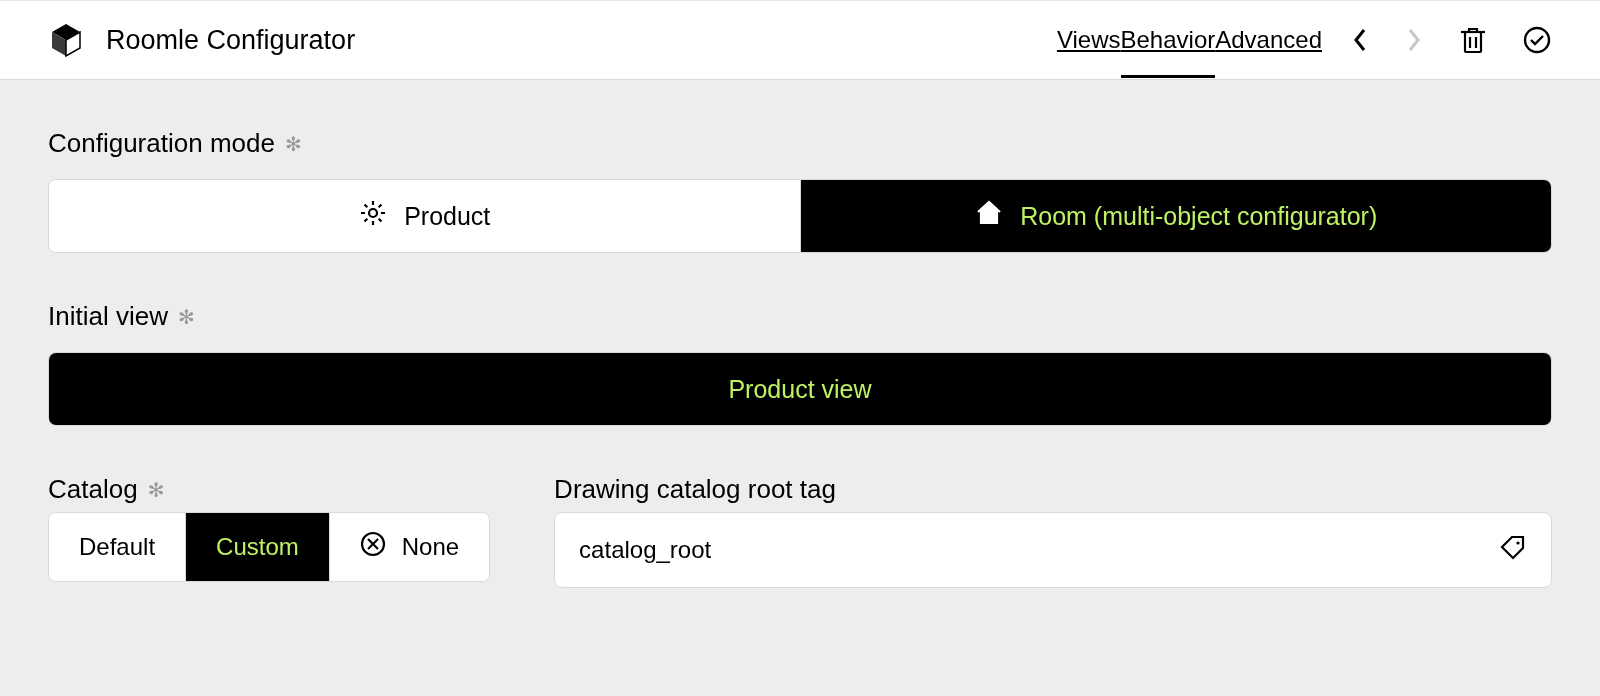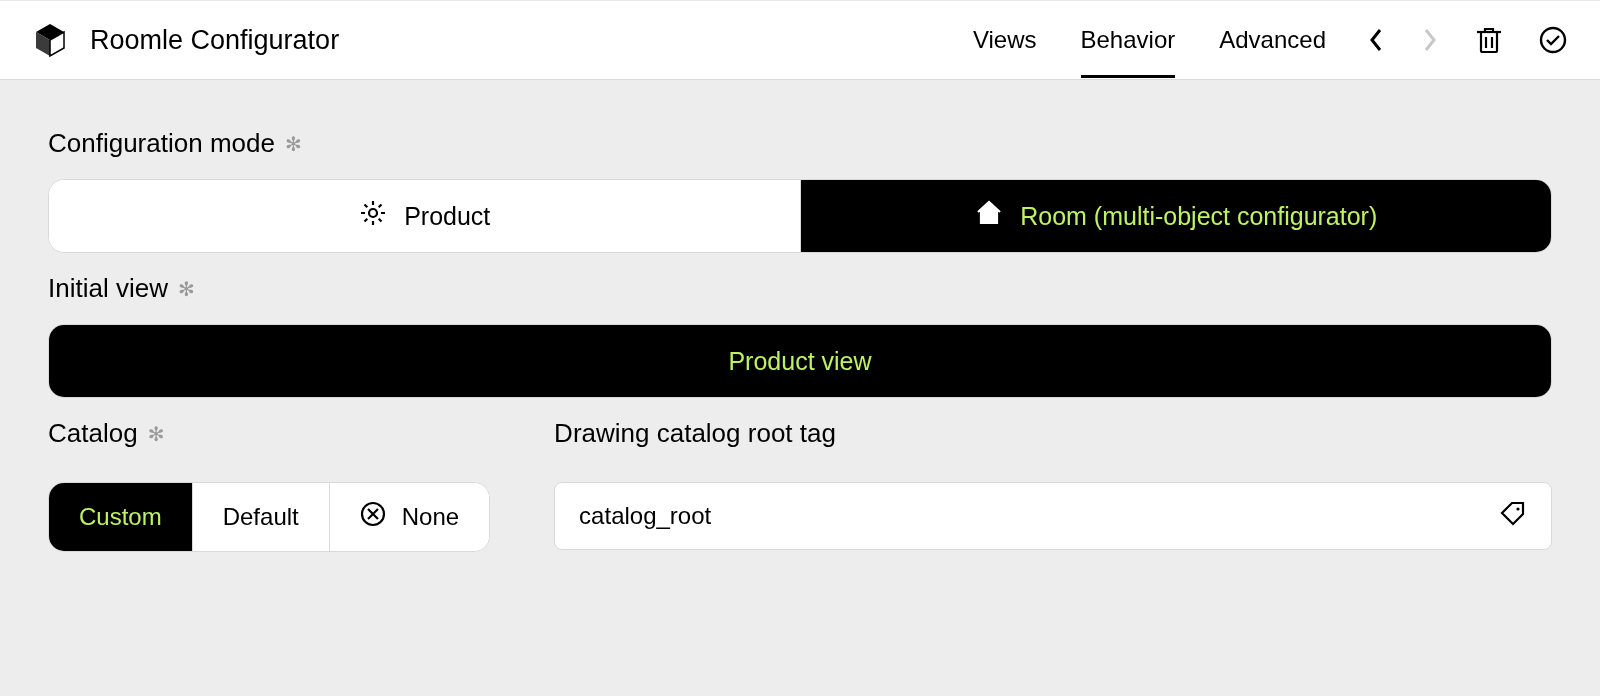--- a/index.html
+++ b/index.html
@@ -6,65 +6,65 @@
   html, body { width: 1600px; height: 696px; font-family: -apple-system, BlinkMacSystemFont, "Segoe UI", Helvetica, Arial, sans-serif; background: #fff; color: #000; }
   body { display: flex; flex-direction: column; }
 
   
   .header {
     height: 80px;
     border-top: 1px solid #e9e9e9;
     border-bottom: 1px solid #d9d9d9;
     display: flex;
     align-items: center;
-    padding: 0 32px;
+    padding: 0 48px;
     background: #fff;
   }
   .logo { width: 36px; height: 36px; margin-right: 22px; }
   .app-title { font-size: 27px; font-weight: 400; flex: 0 0 auto; }
   .header-spacer { flex: 1; }
-  .tabs { display: flex; gap: 44px; margin-right: 40px; }
+  .tabs { display: flex; margin-right: 28px; text-decoration: underline; }
   .tab {
     font-size: 24px; font-weight: 500; padding: 24px 0 21px 0;
     border-bottom: 3px solid transparent; cursor: pointer;
   }
   .tab.active { border-bottom-color: #000; }
   .nav-icons { display: flex; align-items: center; gap: 34px; }
   .nav-btn { cursor: pointer; display:flex; align-items:center; justify-content:center; }
   .nav-btn.disabled svg { stroke: #c7c7c7; }
 
   
   .main { flex: 1; background: #ededed; padding: 48px 48px 0 48px; }
-  .section { margin-bottom: 20px; }
+  .section { margin-bottom: 48px; }
   .section-label {
     font-size: 26px; font-weight: 500; margin-bottom: 20px; display:flex; align-items:center;
   }
   .asterisk { color:#9a9a9a; margin-left:10px; font-size:20px; }
 
   
   .segmented {
-    display: flex; border:1px solid #d9d9d9; border-radius:16px; overflow:hidden; background:#fff;
+    display: flex; border:1px solid #d9d9d9; border-radius:8px; overflow:hidden; background:#fff;
   }
   .seg-btn {
     flex: 1; display:flex; align-items:center; justify-content:center; gap:16px;
     font-size: 25px; font-weight:500; height:72px; cursor:pointer; background:#fff;
   }
   .seg-btn + .seg-btn { border-left:1px solid #d9d9d9; }
   .seg-btn.selected { background:#000; color:#bef264; }
   .seg-btn.selected svg { stroke:#fff; fill:#fff; }
 
   
   .two-col { display:flex; gap:64px; }
   .col { display:flex; flex-direction:column; }
   .col-catalog .segmented { width:auto; }
   .cat-btn { flex:0 0 auto; padding:0 30px; height:68px; font-size:24px; }
   .col-roottag { flex:1; }
-  .roottag-field { margin-bottom:33px; }
+  .roottag-field { margin-bottom:7px; }
   .text-field {
-    height:68px; background:#fff; border:1px solid #d9d9d9; border-radius:8px;
+    height:76px; background:#fff; border:1px solid #d9d9d9; border-radius:8px;
     display:flex; align-items:center; padding:0 24px; gap:16px;
   }
   .text-field input {
     flex:1; border:none; outline:none; font-size:24px; font-family:inherit; background:transparent;
   }
 
   
   svg { stroke:#000; fill:none; }
 </style>
 </head>
@@ -156,25 +156,25 @@
     </div>
   </div>
 
   <div class="two-col">
     <div class="col col-catalog">
       <div class="section-label roottag-field">
         <span>Catalog</span>
           <span class="asterisk">✻</span>
       </div>
       <div class="segmented">
+        <div class="seg-btn cat-btn">
+          <span>Default</span>
+        </div>
         <div class="seg-btn cat-btn selected">
           <span>Custom</span>
-        </div>
-        <div class="seg-btn cat-btn">
-          <span>Default</span>
         </div>
         <div class="seg-btn cat-btn">
           <span>
             <svg width="26" height="26" viewBox="0 0 26 26" stroke-width="2.2">
               <circle cx="13" cy="13" r="11"></circle>
               <line x1="8" y1="8" x2="18" y2="18"></line>
               <line x1="18" y1="8" x2="8" y2="18"></line>
             </svg>
           </span>
           <span>None</span>

